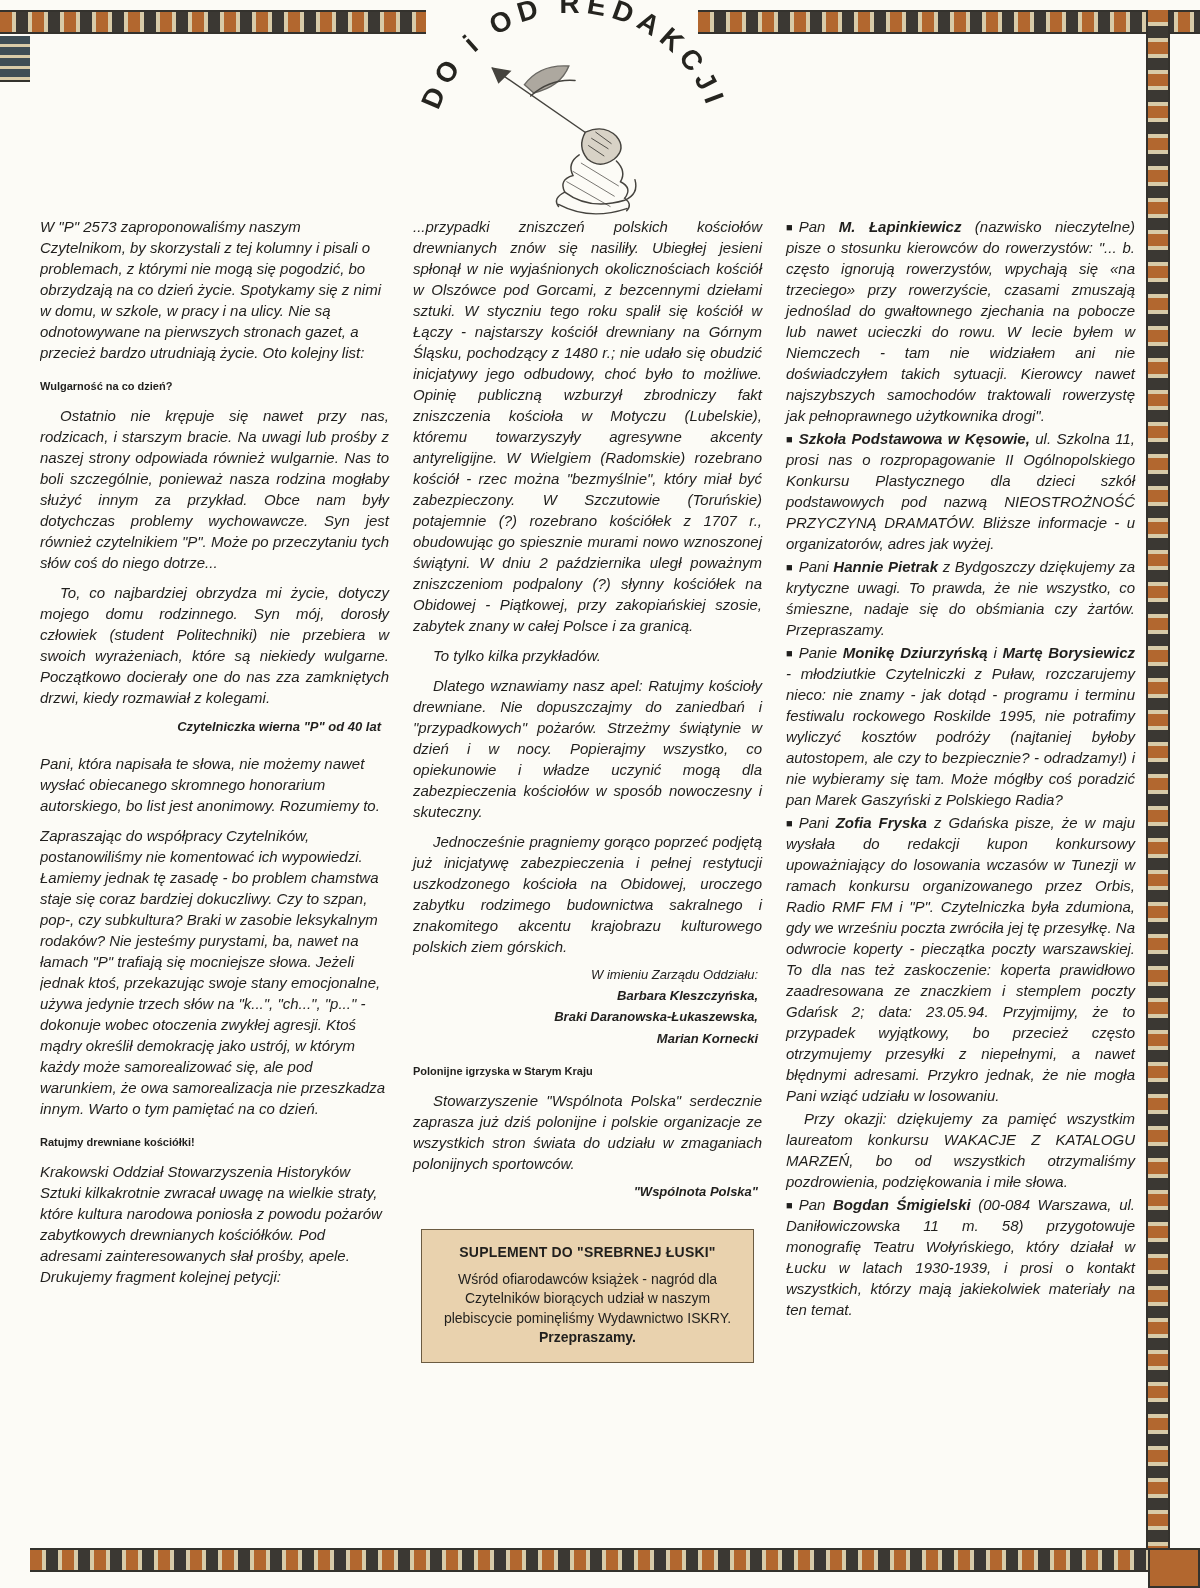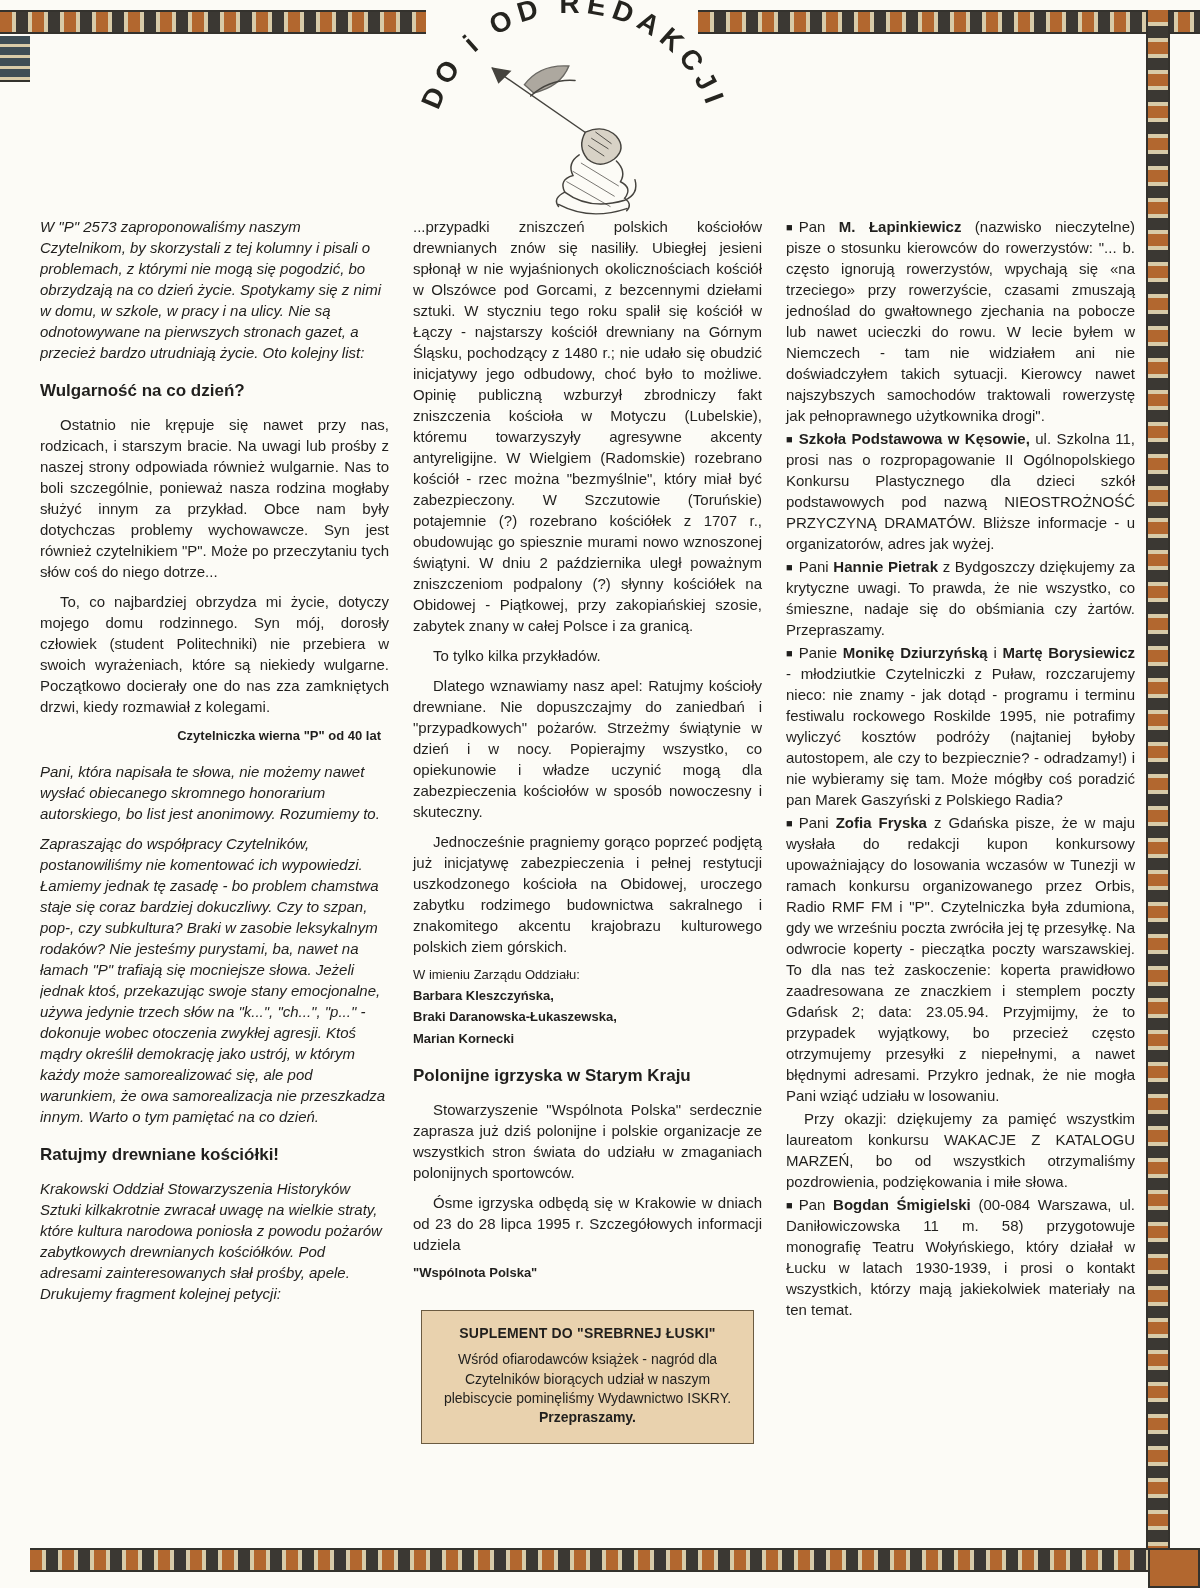--- a/index.html
+++ b/index.html
@@ -45,26 +45,26 @@
     font-family: "Liberation Sans", sans-serif;
     font-weight: bold; font-size: 27px; letter-spacing: 6px; fill: #25241f;
   }
 
   
   #columns {
     position: absolute; left: 40px; top: 216px; width: 1096px; height: 1326px;
     display: flex; gap: 24px; overflow: hidden;
   }
   .col { width: 349px; font-size: 15px; line-height: 1.4; }
-  p { margin: 0 0 9px; }
+  p { margin: 0 0 9px; font-style: italic; }
   .just { text-align: justify; hyphens: auto; overflow-wrap: break-word; }
   .ind  { text-indent: 20px; }
   .ital { font-style: italic; }
-  .head { font-size: 17px; font-weight: bold; margin: 16px 0 11px; }
-  .sig  { text-align: left; font-size: 13px; margin: 3px 4px 3px 0; }
+  .head { font-size: 11px; font-weight: bold; margin: 16px 0 11px; }
+  .sig  { text-align: right; font-size: 13px; margin: 3px 4px 3px 0; }
   .sig.strong { font-weight: bold; }
   .sig-letter { text-align: right; font-weight: bold; font-size: 13px; margin: 10px 8px 16px 0; }
 
   
   .krotko-head { margin: 2px 0 16px; letter-spacing: 1px; font-size: 17px; }
   .krotko p { margin: 0 0 2px; text-align: justify; hyphens: auto; }
   .krotko p.cont { text-indent: 18px; }
   .krotko .b { font-weight: bold; margin-top: 12px; }
   .krotko .sq { display: inline-block; font-size: 11px; margin-right: 6px; transform: translateY(-1px); }
 
@@ -128,21 +128,20 @@
     <p class="just">...przypadki zniszczeń polskich kościołów drewnianych znów się nasiliły. Ubiegłej jesieni spłonął w nie wyjaśnionych okolicznościach kościół w Olszówce pod Gorcami, z bezcennymi dziełami sztuki. W styczniu tego roku spalił się kościół w Łączy - najstarszy kościół drewniany na Górnym Śląsku, pochodzący z 1480 r.; nie udało się obudzić inicjatywy jego odbudowy, choć było to możliwe. Opinię publiczną wzburzył zbrodniczy fakt zniszczenia kościoła w Motyczu (Lubelskie), któremu towarzyszyły agresywne akcenty antyreligijne. W Wielgiem (Radomskie) rozebrano kościół - rzec można "bezmyślnie", który miał być zabezpieczony. W Szczutowie (Toruńskie) potajemnie (?) rozebrano kościółek z 1707 r., obudowując go spiesznie murami nowo wznoszonej świątyni. W dniu 2 października uległ poważnym zniszczeniom podpalony (?) słynny kościółek na Obidowej - Piątkowej, przy zakopiańskiej szosie, zabytek znany w całej Polsce i za granicą.</p>
     <p class="just ind">To tylko kilka przykładów.</p>
     <p class="just ind">Dlatego wznawiamy nasz apel: Ratujmy kościoły drewniane. Nie dopuszczajmy do zaniedbań i "przypadkowych" pożarów. Strzeżmy świątynie w dzień i w nocy. Popierajmy wszystko, co opiekunowie i władze uczynić mogą dla zabezpieczenia kościołów w sposób nowoczesny i skuteczny.</p>
     <p class="just ind">Jednocześnie pragniemy gorąco poprzeć podjętą już inicjatywę zabezpieczenia i pełnej restytucji uszkodzonego kościoła na Obidowej, uroczego zabytku rodzimego budownictwa sakralnego i znakomitego akcentu krajobrazu kulturowego polskich ziem górskich.</p>
     <p class="sig">W imieniu Zarządu Oddziału:</p>
     <p class="sig strong">Barbara Kleszczyńska,</p>
     <p class="sig strong">Braki Daranowska-Łukaszewska,</p>
     <p class="sig strong">Marian Kornecki</p>
     <h3 class="head">Polonijne igrzyska w Starym Kraju</h3>
     <p class="just ind">Stowarzyszenie "Wspólnota Polska" serdecznie zaprasza już dziś polonijne i polskie organizacje ze wszystkich stron świata do udziału w zmaganiach polonijnych sportowców.</p>
-    <p class="just ind">Ósme igrzyska odbędą się w Krakowie w dniach od 23 do 28 lipca 1995 r. Szczegółowych informacji udziela</p>
     <p class="sig strong">"Wspólnota Polska"</p>
     <div class="suppl-box">
       <div class="suppl-title">SUPLEMENT DO "SREBRNEJ ŁUSKI"</div>
       <div class="suppl-body">
         <span>Wśród ofiarodawców książek - nagród dla Czytelników biorących udział w naszym plebiscycie pominęliśmy Wydawnictwo ISKRY.</span>
         <strong>Przepraszamy.</strong>
       </div>
     </div>
   </section>
 

